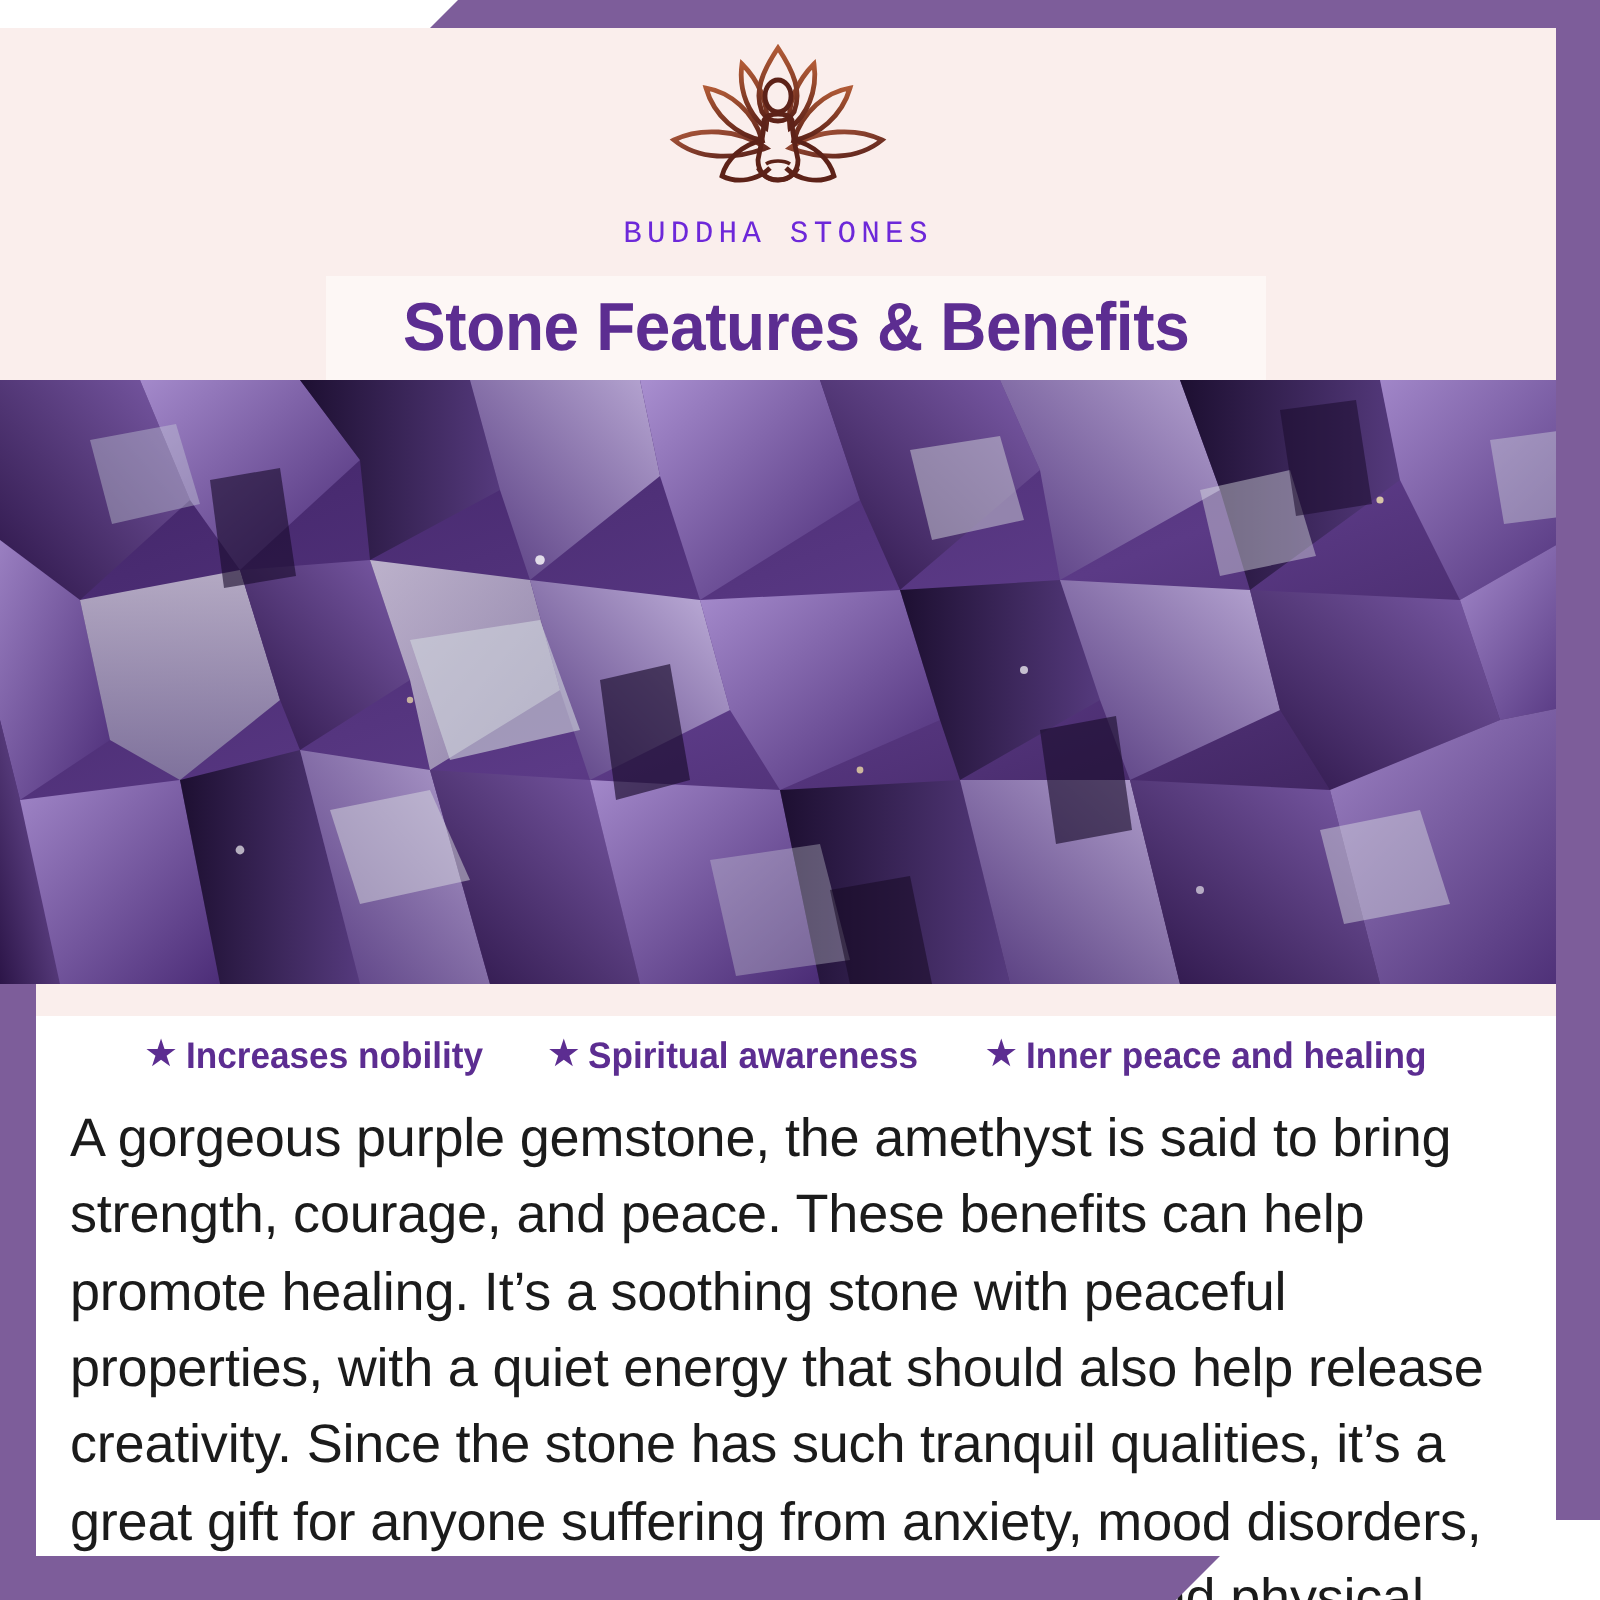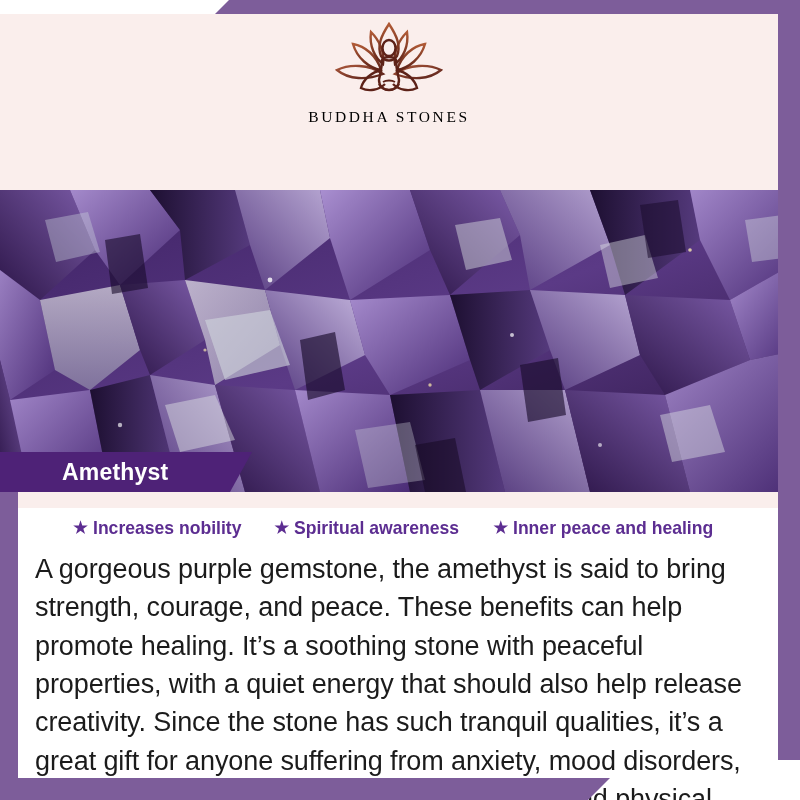--- a/index.html
+++ b/index.html
@@ -81,24 +81,24 @@
     flex-direction: column;
     align-items: center;
   }
   .logo-mark {
     width: 124px;
     height: 84px;
     display: block;
   }
   .logo-word {
     margin-top: 4px;
-    font-family: Liberation Serif, serif;
+    font-family: Liberation Mono, monospace;
     font-size: 15.5px;
     letter-spacing: 2.6px;
-    color: #000000;
+    color: #6d28d9;
     font-weight: 400;
   }
   .title-plate {
     position: absolute;
     left: 163px;
     top: 124px;
     width: 470px;
     height: 52px;
     background: #fdf7f5;
     display: flex;
@@ -252,20 +252,23 @@
         <path d="M55 40 C55 48 53 54 52 60 C52 66 56 70 62 70 C68 70 72 66 72 60 C71 54 69 48 69 40 C67 36 57 36 55 40 Z" fill="none" stroke="#5d2218" stroke-width="2.4"></path>
 
         <path d="M55 50 C44 52 36 60 34 68 C42 72 52 70 58 64" fill="none" stroke="#5d2218" stroke-width="2.4"></path>
         <path d="M69 50 C80 52 88 60 90 68 C82 72 72 70 66 64" fill="none" stroke="#5d2218" stroke-width="2.4"></path>
         <path d="M52 64 C54 68 58 70 62 70 C66 70 70 68 72 64" fill="none" stroke="#5d2218" stroke-width="2.2"></path>
         <path d="M56 62 C59 60 65 60 68 62" fill="none" stroke="#5d2218" stroke-width="1.8"></path>
       </svg>
       <div class="logo-word">BUDDHA STONES</div>
     </div>
 
+    <div class="title-plate">
+      <div class="title-text">Stone Features &amp; Benefits</div>
+    </div>
   </div>
 
   <div class="hero">
     <svg viewBox="0 0 800 302" preserveAspectRatio="none">
       <defs>
         <linearGradient id="bg1" x1="0" y1="0" x2="1" y2="1">
           <stop offset="0%" stop-color="#3d2163"></stop>
           <stop offset="50%" stop-color="#5b3a86"></stop>
           <stop offset="100%" stop-color="#2a1442"></stop>
         </linearGradient>
@@ -347,23 +350,20 @@
       <circle cx="270" cy="90" r="2.4" fill="#ffffff" opacity="0.8"></circle>
       <circle cx="512" cy="145" r="2" fill="#ffffff" opacity="0.7"></circle>
       <circle cx="690" cy="60" r="1.8" fill="#f8e9b0" opacity="0.8"></circle>
       <circle cx="120" cy="235" r="2.2" fill="#ffffff" opacity="0.65"></circle>
       <circle cx="430" cy="195" r="1.7" fill="#f6e4a8" opacity="0.75"></circle>
       <circle cx="205" cy="160" r="1.6" fill="#f7e7ad" opacity="0.7"></circle>
       <circle cx="600" cy="255" r="2" fill="#ffffff" opacity="0.6"></circle>
     </svg>
   </div>
 
-  <div class="stone-label">
-    <span class="stone-label-text">Amethyst</span>
-  </div>
 
   <div class="cream-strip"></div>
 
   <div class="content">
 
     <div class="benefits">
       <div class="benefit">
         <span class="star-icon">★</span>
         <span class="benefit-label">Increases nobility</span>
       </div>

